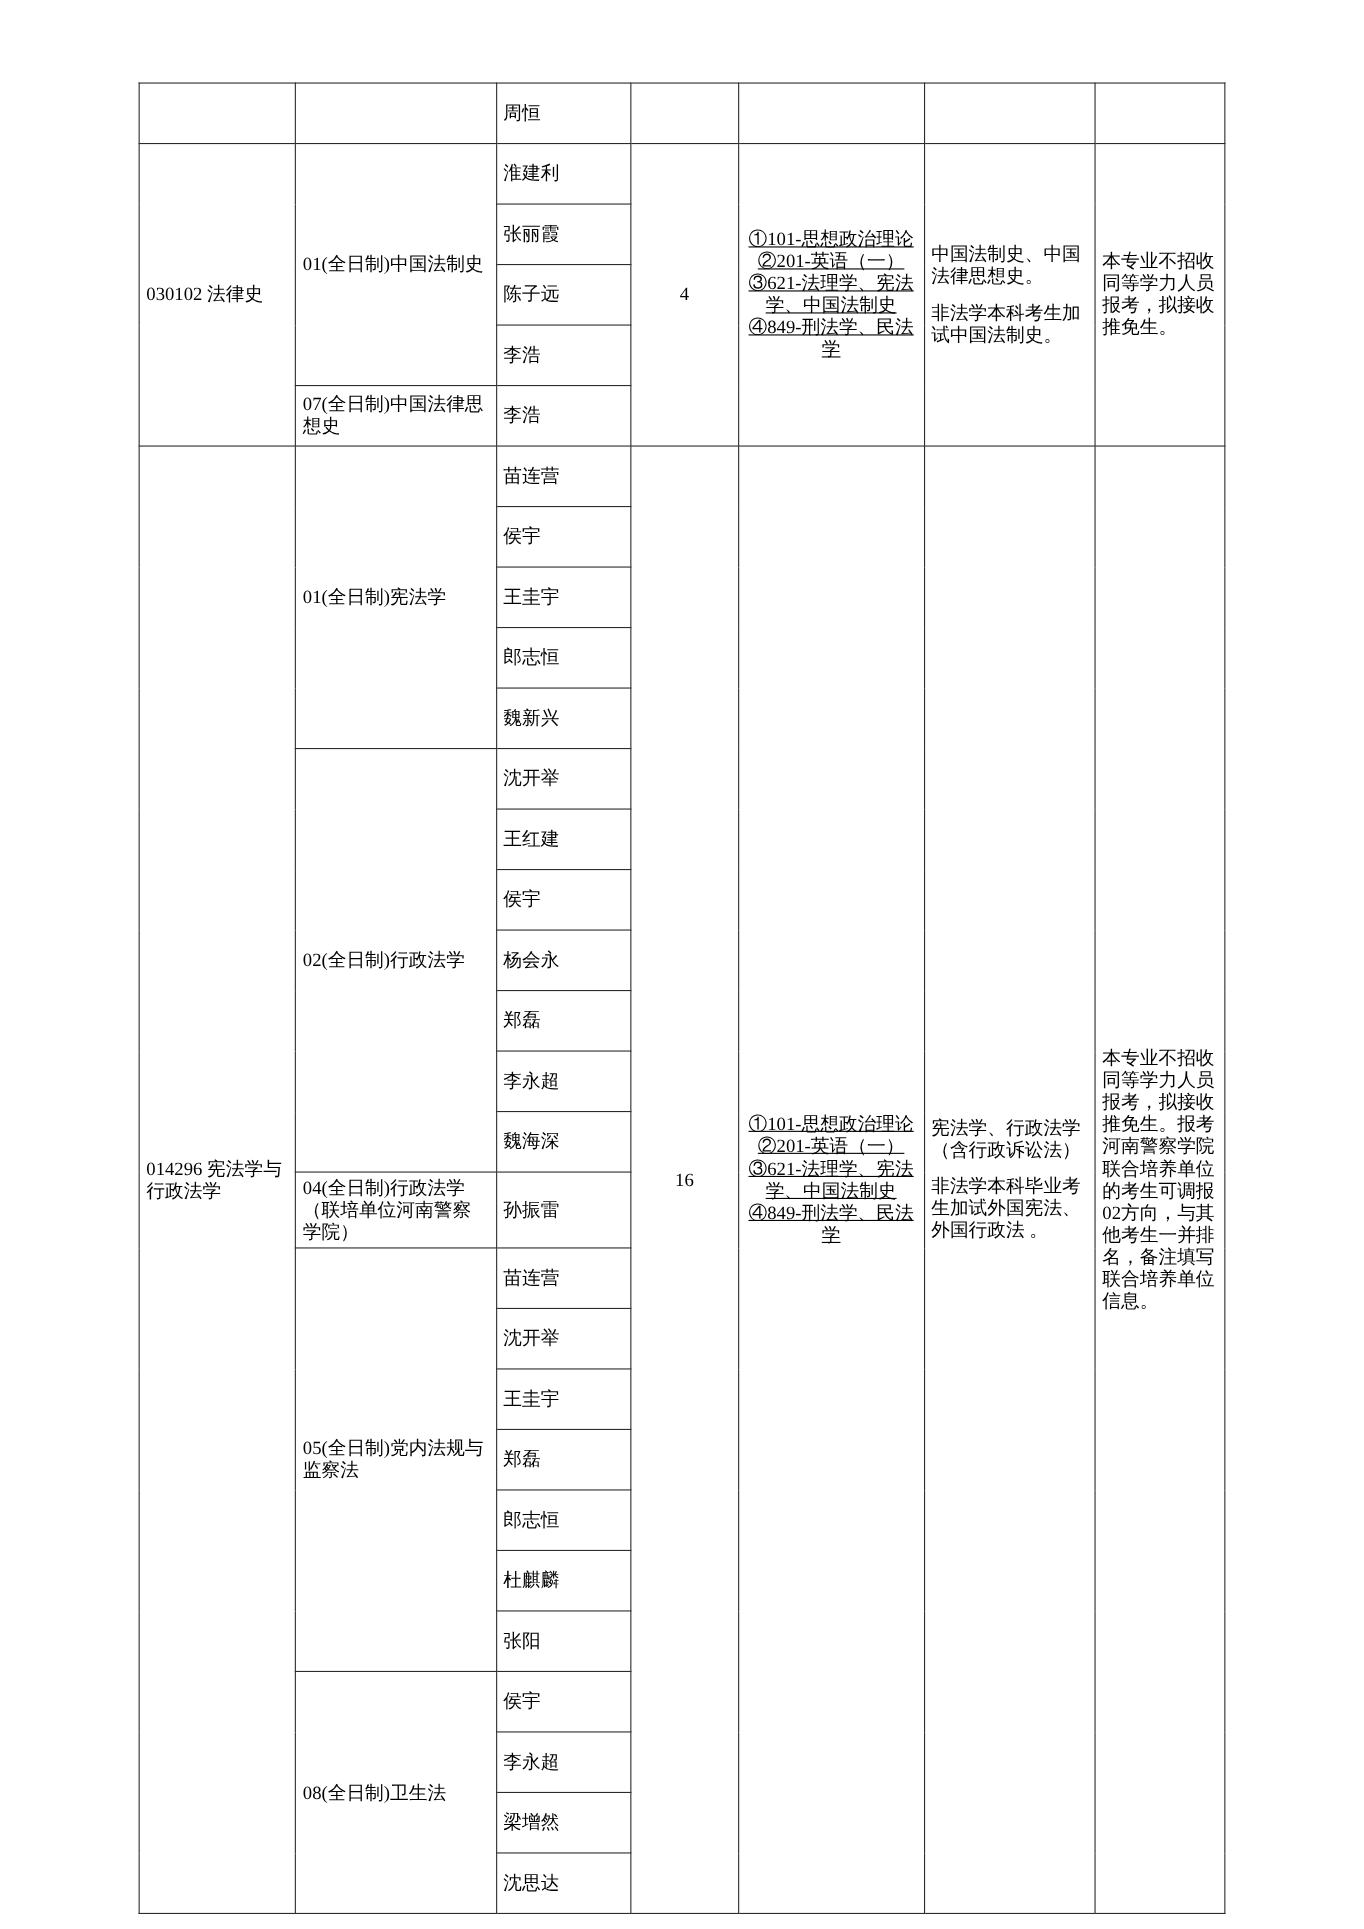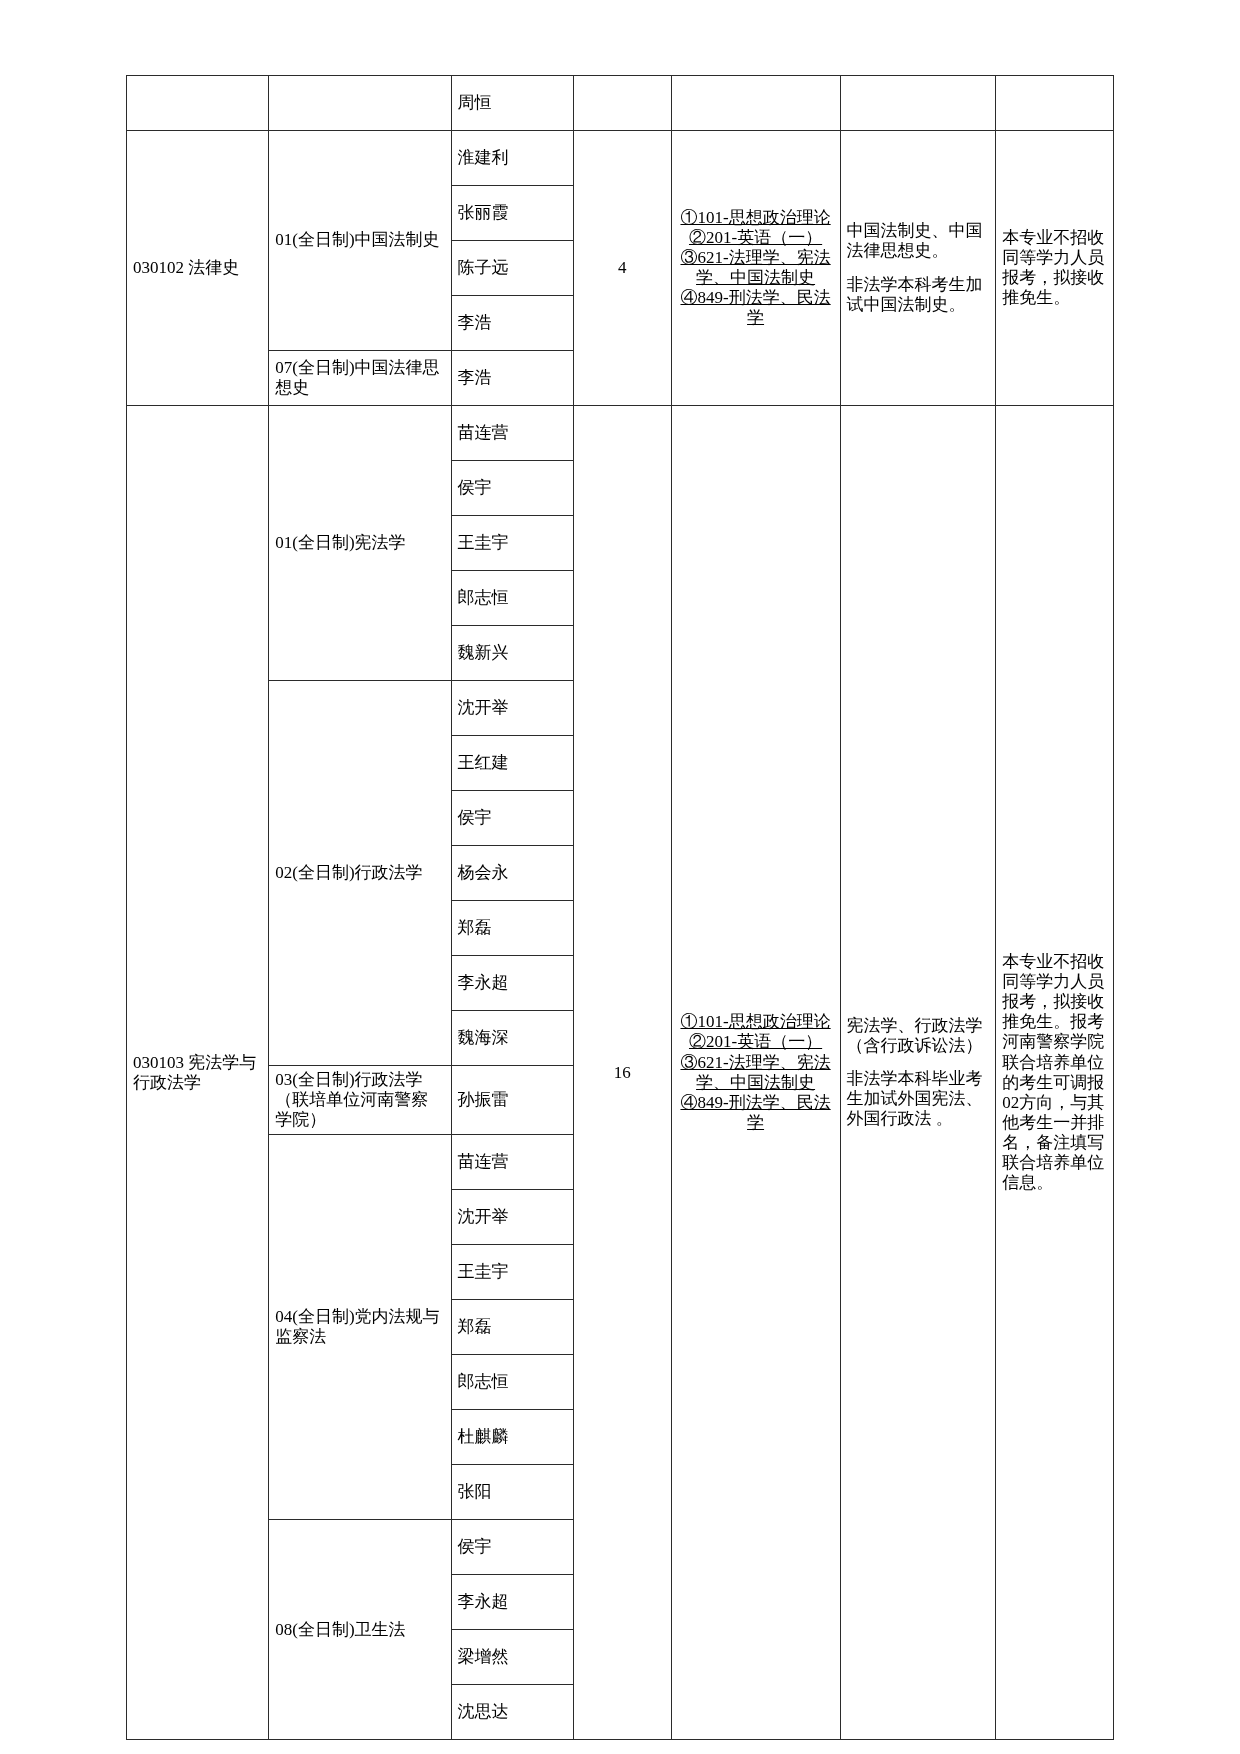--- a/index.html
+++ b/index.html
@@ -152,21 +152,21 @@
       </tr>
       <tr>
         <td class="advisor">李浩</td>
       </tr>
       <tr>
         <td class="dir">07(全日制)中国法律思想史</td>
         <td class="advisor">李浩</td>
       </tr>
 
       <tr>
-        <td class="major" rowspan="24">030103  宪法学与行政法学</td>
+        <td class="major" rowspan="24">014296  宪法学与行政法学</td>
         <td class="dir" rowspan="5">01(全日制)宪法学</td>
         <td class="advisor">苗连营</td>
         <td class="quota" rowspan="24">16</td>
         <td class="exam" rowspan="24">
           <span class="blk">①101-思想政治理论</span>
           <span class="blk">②201-英语（一）</span>
           <span class="blk">③621-法理学、宪法学、中国法制史</span>
           <span class="blk">④849-刑法学、民法学</span>
         </td>
         <td class="retest" rowspan="24">
@@ -206,26 +206,26 @@
         <td class="advisor">郑磊</td>
       </tr>
       <tr>
         <td class="advisor">李永超</td>
       </tr>
       <tr>
         <td class="advisor">魏海深</td>
       </tr>
 
       <tr>
-        <td class="dir">03(全日制)行政法学（联培单位河南警察学院）</td>
+        <td class="dir">04(全日制)行政法学（联培单位河南警察学院）</td>
         <td class="advisor">孙振雷</td>
       </tr>
 
       <tr>
-        <td class="dir" rowspan="7">04(全日制)党内法规与监察法</td>
+        <td class="dir" rowspan="7">05(全日制)党内法规与监察法</td>
         <td class="advisor">苗连营</td>
       </tr>
       <tr>
         <td class="advisor">沈开举</td>
       </tr>
       <tr>
         <td class="advisor">王圭宇</td>
       </tr>
       <tr>
         <td class="advisor">郑磊</td>

